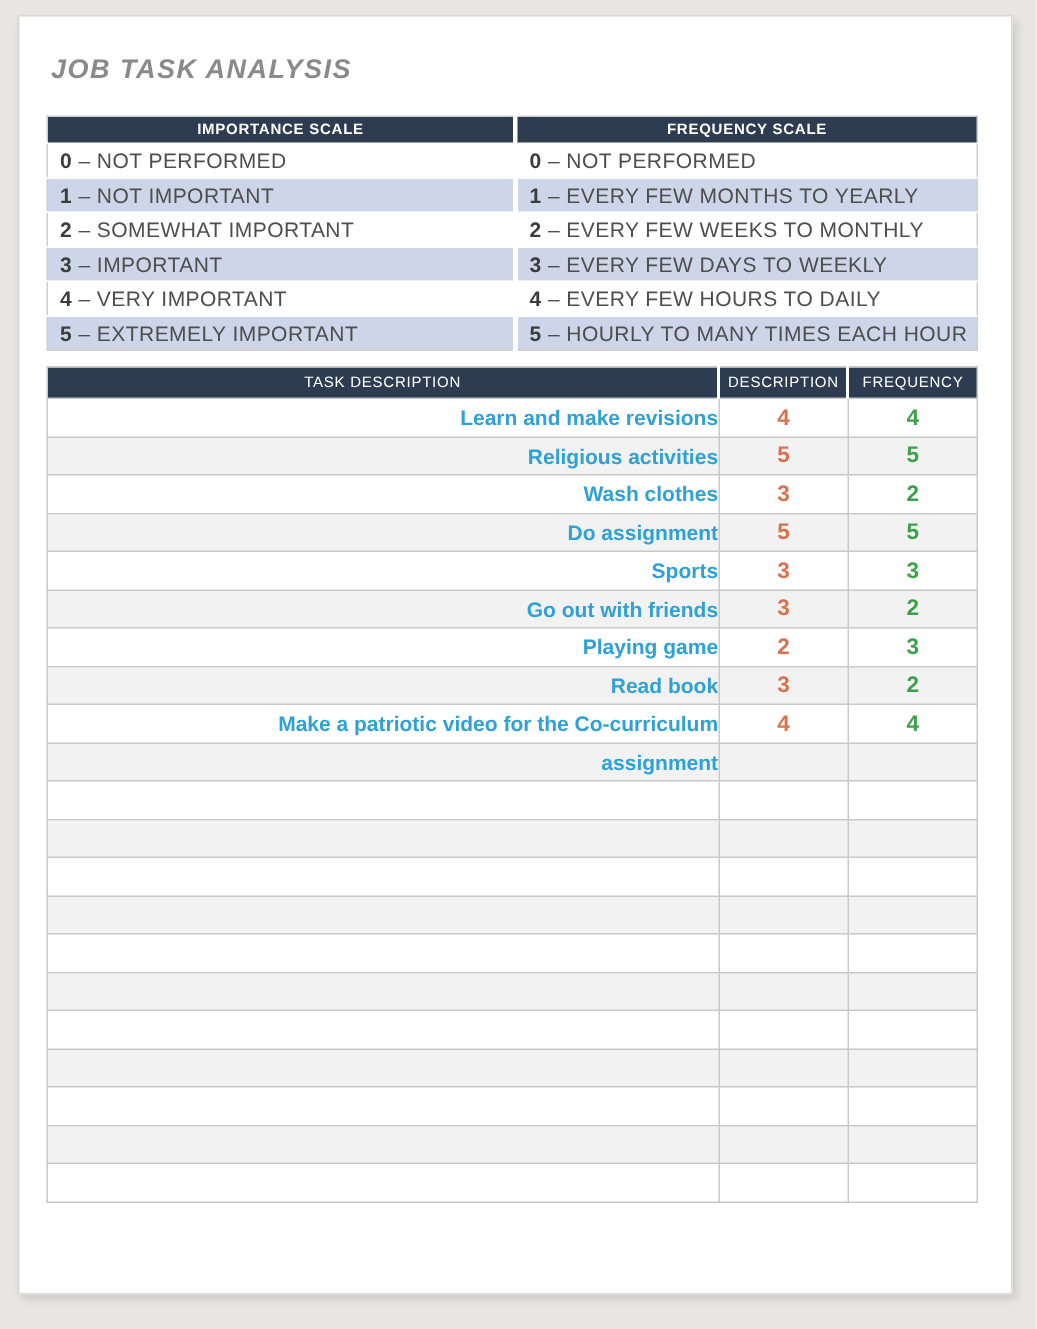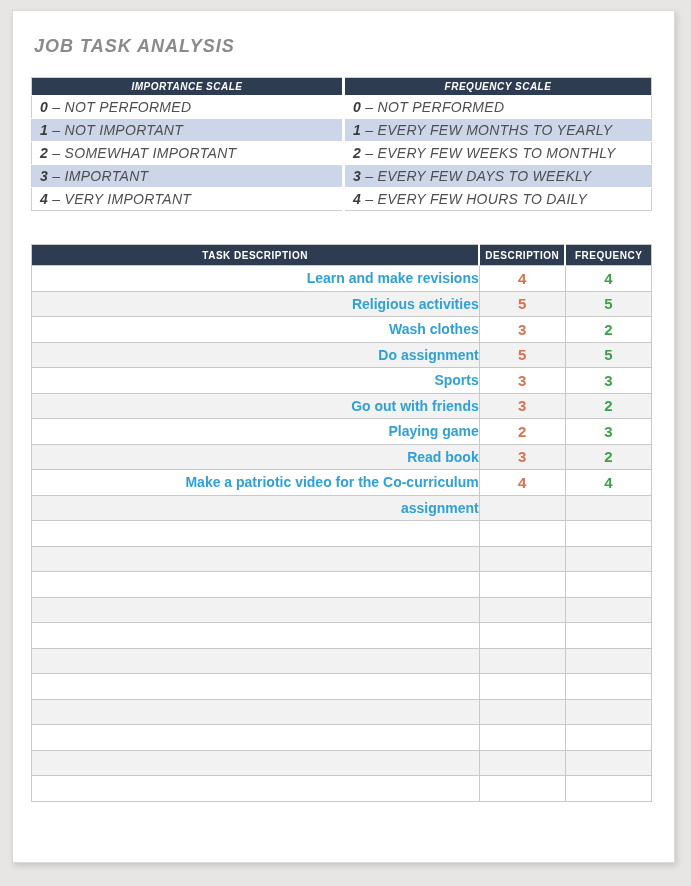--- a/index.html
+++ b/index.html
@@ -18,42 +18,42 @@
     box-shadow:2px 3px 6px rgba(0,0,0,0.14);
     box-sizing:border-box;
   }
   .title{
     position:absolute;left:21px;top:25px;
     font-size:18px;font-weight:bold;
     color:#8a8a8a;letter-spacing:1px;font-style:italic;
   }
   table{border-collapse:collapse;table-layout:fixed;}
   
-  .scales-wrap{position:absolute;left:18px;top:66px;width:621px;font-style:italic;}
+  .scales-wrap{position:absolute;left:18px;top:66px;width:621px;}
   #scales-table{width:100%;border:1px solid #cfcfcf;}
   #scales-table th{
     background:var(--header-navy);color:#fff;
     font-size:10px;font-weight:bold;letter-spacing:0.5px;
     height:17px;text-align:center;padding:0;
   }
   #scales-table .col2{border-left:3px solid #ffffff;}
   #scales-table td{
     height:22px;font-size:14px;letter-spacing:0.3px;
     color:#4e4e4e;padding:0 0 0 8px;
     border-top:1px solid #ffffff;
     white-space:nowrap;overflow:hidden;
   }
   #scales-table td b{color:#3c3c3c;}
   #scales-table tbody tr:nth-child(even) td{background:var(--scale-row-blue);}
   
   .tasks-wrap{position:absolute;left:18px;top:233px;width:621px;}
   #task-table{width:100%;}
   #task-table th{
     background:var(--header-navy);color:#fff;
-    font-size:10px;font-weight:bold;letter-spacing:0.5px;
+    font-size:10px;font-weight:normal;letter-spacing:0.5px;
     height:20px;text-align:center;padding:0;
     border:1px solid #c9c9c9;
     margin-left:18px;
   }
   #task-table th + th{border-left:2px solid #ffffff;}
   #task-table td{
     border:1px solid #c9c9c9;
     height:24.5px;padding:0;
     box-sizing:content-box;
   }
@@ -99,20 +99,24 @@
             <td><b>2</b> – <span>SOMEWHAT IMPORTANT</span></td>
             <td class="col2"><b>2</b> – <span>EVERY FEW WEEKS TO MONTHLY</span></td>
           </tr>
           <tr>
             <td><b>3</b> – <span>IMPORTANT</span></td>
             <td class="col2"><b>3</b> – <span>EVERY FEW DAYS TO WEEKLY</span></td>
           </tr>
           <tr>
             <td><b>4</b> – <span>VERY IMPORTANT</span></td>
             <td class="col2"><b>4</b> – <span>EVERY FEW HOURS TO DAILY</span></td>
+          </tr>
+          <tr>
+            <td><b>5</b> – <span>EXTREMELY IMPORTANT</span></td>
+            <td class="col2"><b>5</b> – <span>HOURLY TO MANY TIMES EACH HOUR</span></td>
           </tr>
         </tbody>
     </table>
   </div>
 
   <div class="tasks-wrap">
     <table id="task-table">
       <colgroup>
           <col style="width:447px">
           <col style="width:86px">

